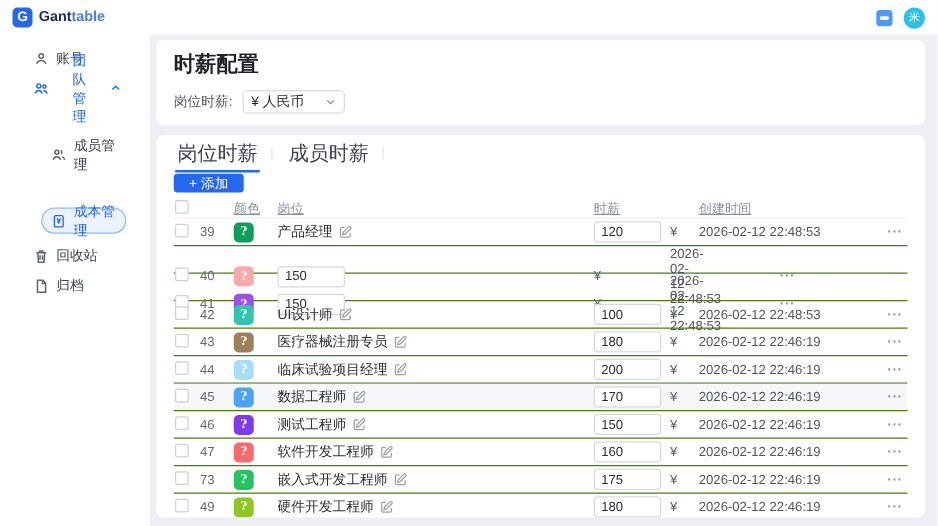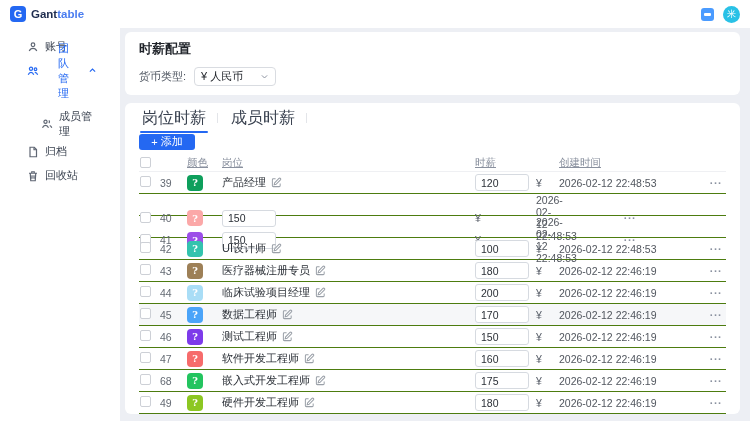--- a/index.html
+++ b/index.html
@@ -33,21 +33,21 @@
   .side-item.selected { background:#eaf3ff; border-color:#8fbcff; color:#2468f2; }
   .side-item .chev { margin-left:auto; display:flex; }
   .side-gap { height:4px; }
 
   
   .main { position:absolute; top:28px; left:120px; right:0; bottom:0;
           padding:4px 10px 7px 5px; display:flex; flex-direction:column; gap:8px; }
   .card { background:#fff; border-radius:6px; }
 
   .header-card { padding:8px 14px 9px; }
-  .page-title { font-size:13px; font-weight:bold; color:#1f2329; margin-bottom:9px; }
+  .page-title { font-size:17px; font-weight:bold; color:#1f2329; margin-bottom:9px; }
   .currency-row { display:flex; align-items:center; gap:8px; font-size:11px; color:#4e5560; }
   .select { width:82px; height:19px; border:1px solid #d9dce1; border-radius:4px; background:#fff;
             display:flex; align-items:center; justify-content:space-between; padding:0 6px;
             font-size:11px; color:#1f2329; cursor:pointer; }
 
   .table-card { flex:1; padding:6px 14px 0; overflow:hidden; display:flex; flex-direction:column; }
   .tabs { display:flex; align-items:center; height:18px; font-size:16px; color:#3a4250; }
   .tab { padding:0 1px; margin:0 10px 0 2px; position:relative; cursor:pointer; }
   .tab.active::after { content:""; position:absolute; left:-1px; right:-1px; bottom:-4px; height:2px;
                        background:#2468f2; border-radius:1px; }
@@ -118,42 +118,49 @@
     </div>
     <div class="side-item child">
       <svg width="12" height="12" viewBox="0 0 24 24" fill="none" stroke="#5f6673" stroke-width="2.4">
           <circle cx="9" cy="7.5" r="3.2"></circle>
           <path d="M3 19.5c1.2-3.2 3.5-4.8 6-4.8s4.8 1.6 6 4.8"></path>
           <path d="M15.5 4.8a3.2 3.2 0 0 1 0 5.4"></path>
           <path d="M17.5 15c2 .6 3.3 2 4 4.5"></path>
         </svg>
       <span>成员管理</span>
     </div>
+    <div class="side-item child selected">
+      <svg width="12" height="12" viewBox="0 0 24 24" fill="none" stroke="#2468f2" stroke-width="2.2">
+          <rect x="5" y="3" width="14" height="18" rx="2"></rect>
+          <path d="M9 7.5l3 3.5 3-3.5M12 11v5M9.5 12.5h5"></path>
+        </svg>
+      <span>成本管理</span>
+    </div>
     <div class="side-gap"></div>
+    <div class="side-item">
+      <svg width="12" height="12" viewBox="0 0 24 24" fill="none" stroke="#5f6673" stroke-width="2.4">
+          <path d="M4 6.5h16M9.5 6V3.5h5V6M6.5 6.5l1 15h9l1-15M10 10.5v7M14 10.5v7"></path>
+        </svg>
+      <span>回收站</span>
+    </div>
     <div class="side-item">
       <svg width="12" height="12" viewBox="0 0 24 24" fill="none" stroke="#5f6673" stroke-width="2.4">
           <path d="M6 2.5h8.5L19 7v14.5H6z"></path>
           <path d="M14 3v4.5h4.5"></path>
         </svg>
       <span>归档</span>
     </div>
-    <div class="side-item">
-      <svg width="12" height="12" viewBox="0 0 24 24" fill="none" stroke="#5f6673" stroke-width="2.4">
-          <path d="M4 6.5h16M9.5 6V3.5h5V6M6.5 6.5l1 15h9l1-15M10 10.5v7M14 10.5v7"></path>
-        </svg>
-      <span>回收站</span>
-    </div>
   </aside>
 
   <main class="main">
 
     <section class="card header-card">
       <div class="page-title">时薪配置</div>
       <div class="currency-row">
-        <span>货币类型:</span>
+        <span>岗位时薪:</span>
         <div class="select">
           <span>¥ 人民币</span>
           <svg width="9" height="9" viewBox="0 0 24 24" fill="none" stroke="#8a919f" stroke-width="2.6">
               <polyline points="5,9 12,16 19,9"></polyline>
             </svg>
         </div>
       </div>
     </section>
 
     <section class="card table-card">
@@ -352,21 +359,21 @@
               </svg>
             </span>
             <span><input class="rate-input" value="160" style=""></span>
             <span class="col-cur">¥</span>
             <span class="col-created">2026-02-12 22:46:19</span>
             <span class="col-more">···</span>
           </div>
 
           <div class="trow">
             <span><input type="checkbox" style=""></span>
-            <span class="col-id">68</span>
+            <span class="col-id">73</span>
             <span>
               <span class="badge" style="background: rgb(35, 196, 95);">
                 <span class="badge-glyph">?</span>
               </span>
             </span>
             <span class="col-pos">
               <span>嵌入式开发工程师</span>
               <svg class="edit-ic" width="11" height="11" viewBox="0 0 24 24" fill="none" stroke="#9aa0a8" stroke-width="2.2">
                 <path d="M10 4H5a2 2 0 0 0-2 2v13a2 2 0 0 0 2 2h13a2 2 0 0 0 2-2v-5"></path>
                 <path d="M17.3 3.2a2.3 2.3 0 0 1 3.3 3.3L11 16l-4.2 1L8 12.6z"></path>

